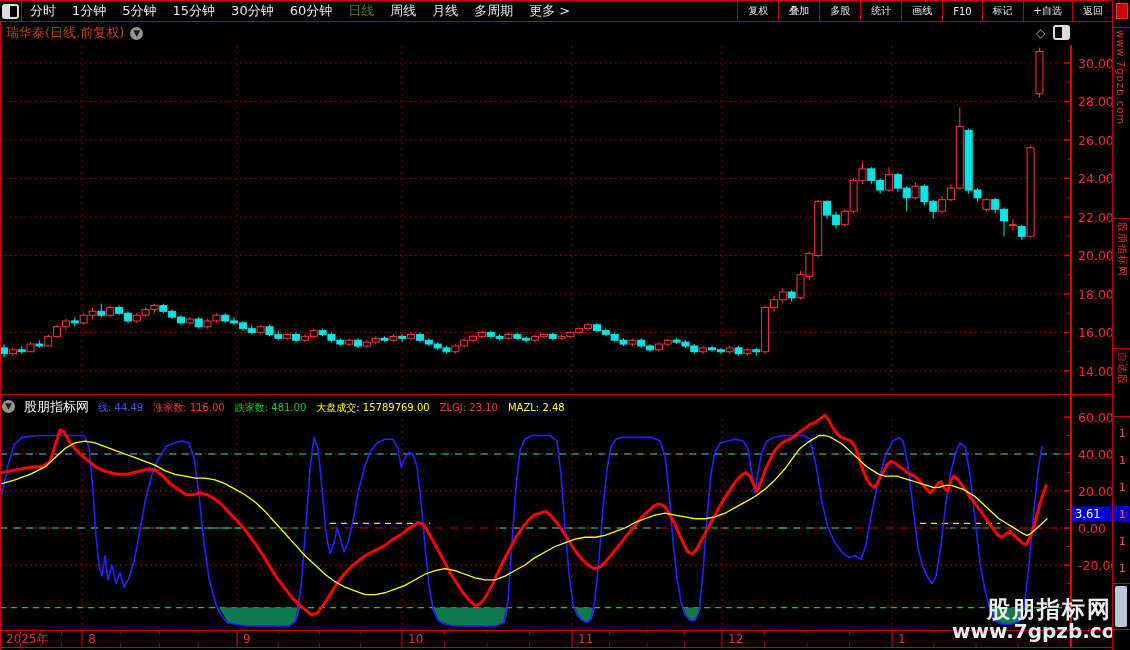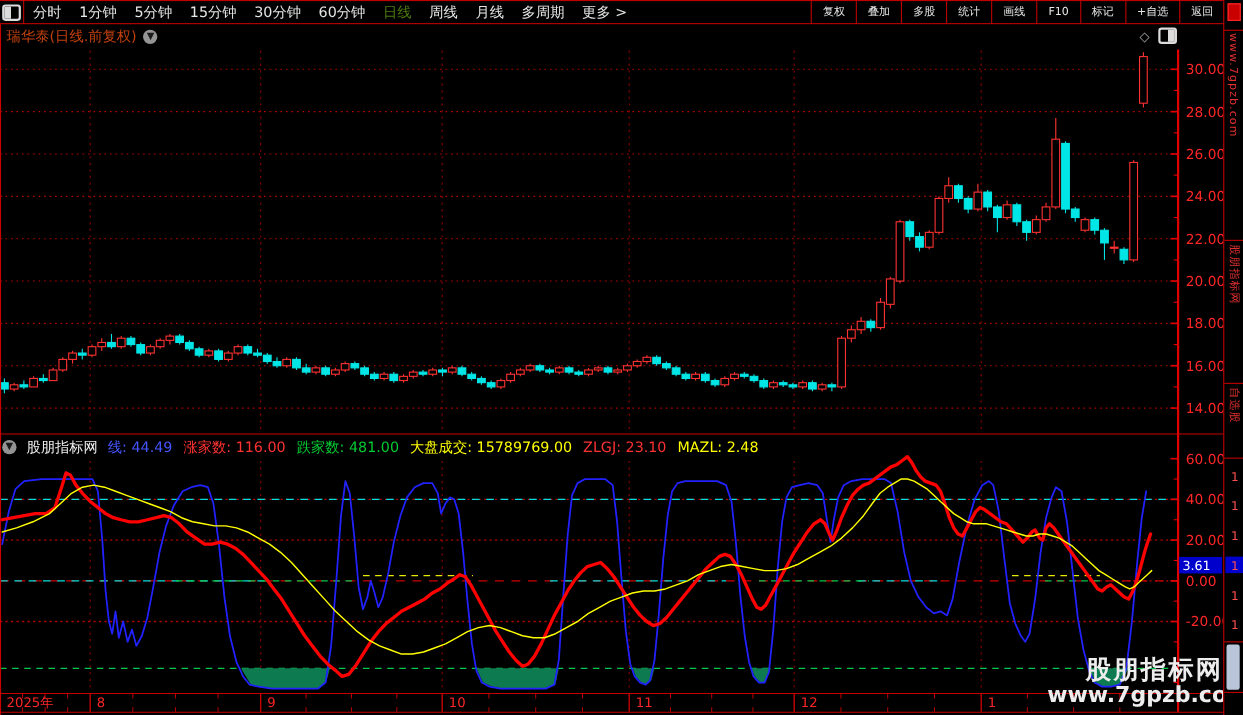--- a/index.html
+++ b/index.html
@@ -26,21 +26,21 @@
   .title-text{margin-left:6px;font-size:13px;color:#c2410c;white-space:nowrap;}
   .chev-circle{display:inline-block;width:13px;height:13px;margin-left:6px;border-radius:50%;
                background:#949494;color:#1a1a1a;font-size:9px;line-height:13px;text-align:center;flex:0 0 auto;}
   .title-icons{position:absolute;left:1036px;top:2px;display:flex;align-items:center;gap:8px;}
   .diamond{color:#a0a0a0;font-size:12px;}
   
   .indrow{position:absolute;left:0;top:397px;width:1070px;height:19px;display:flex;align-items:center;
           gap:9px;font-size:13px;z-index:5;white-space:nowrap;}
   .indrow .chev-circle{margin-left:2px;}
   .ind-site{color:#f0f0f0;}
-  .stat{font-size:13px;}
+  .stat{font-size:10px;}
   
   .wm{position:absolute;left:952px;top:597px;width:160px;text-align:right;color:#ededed;z-index:6;line-height:1.05;}
   .wm1{font-size:23px;font-weight:bold;letter-spacing:2px;}
   .wm2{font-size:20px;font-weight:bold;}
   
   .strip{position:absolute;left:1112px;top:0;width:18px;height:650px;box-sizing:border-box;
          border-left:1px solid #c00000;background:#000;z-index:7;}
   .strip .redbox{position:absolute;left:3px;top:3px;width:10px;height:14px;background:#c80000;border:1px solid #ff2a2a;}
   .vtext{position:absolute;left:2px;writing-mode:vertical-rl;text-orientation:sideways;
          color:#e03030;font-size:10px;letter-spacing:1px;white-space:nowrap;overflow:hidden;}

